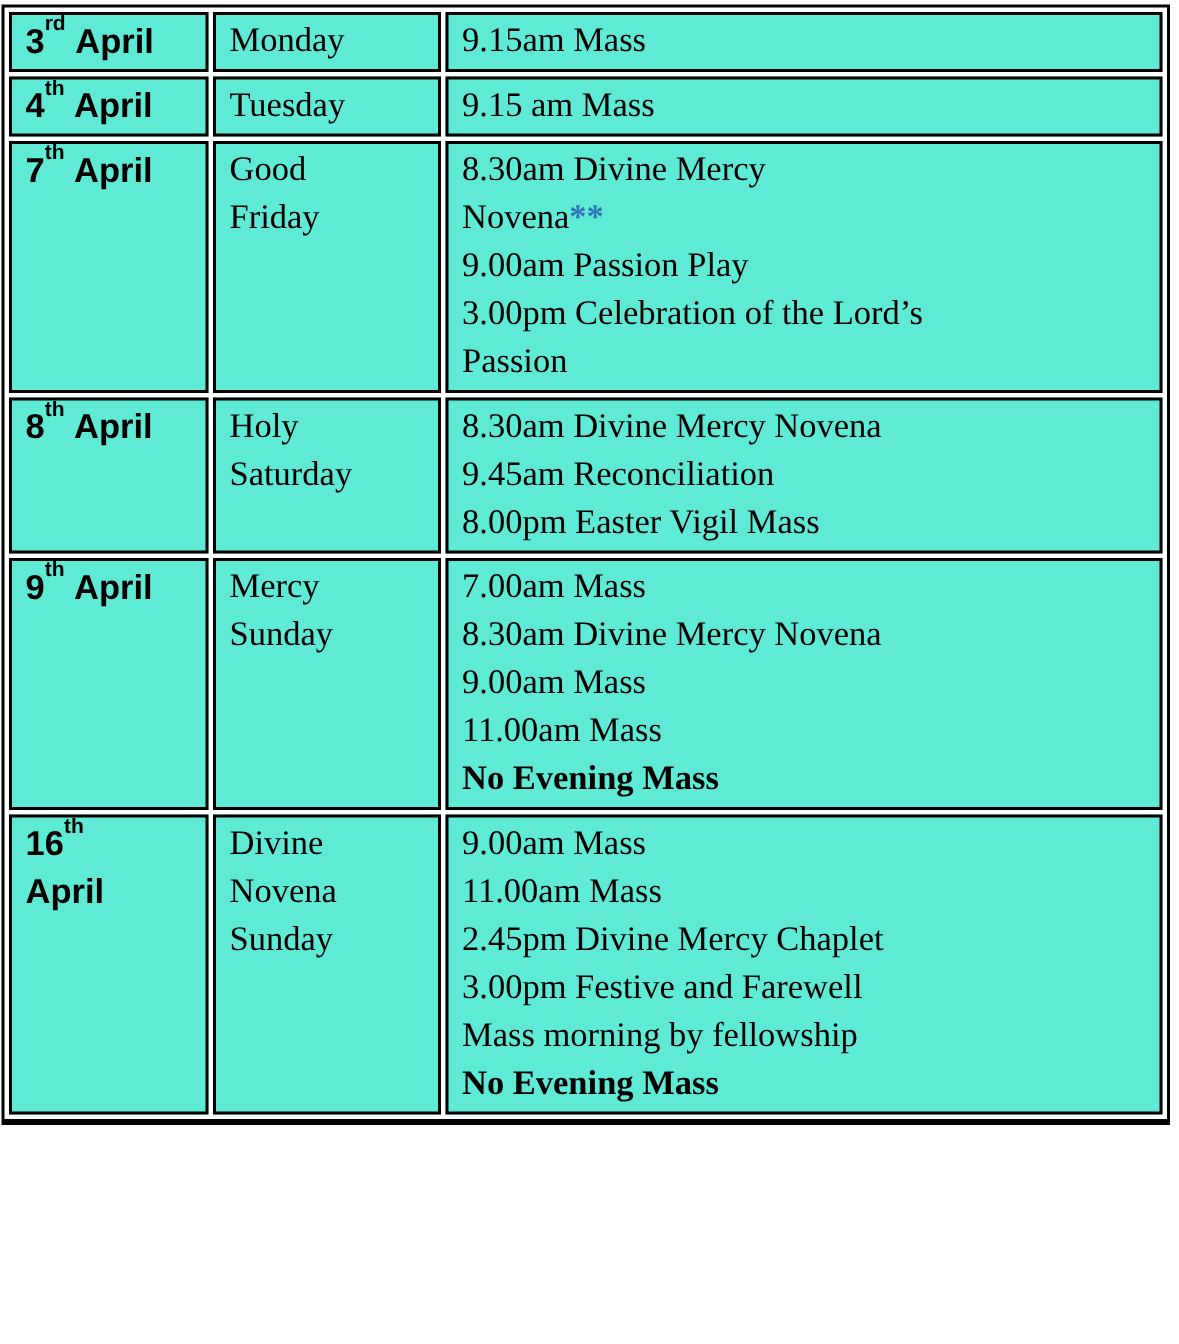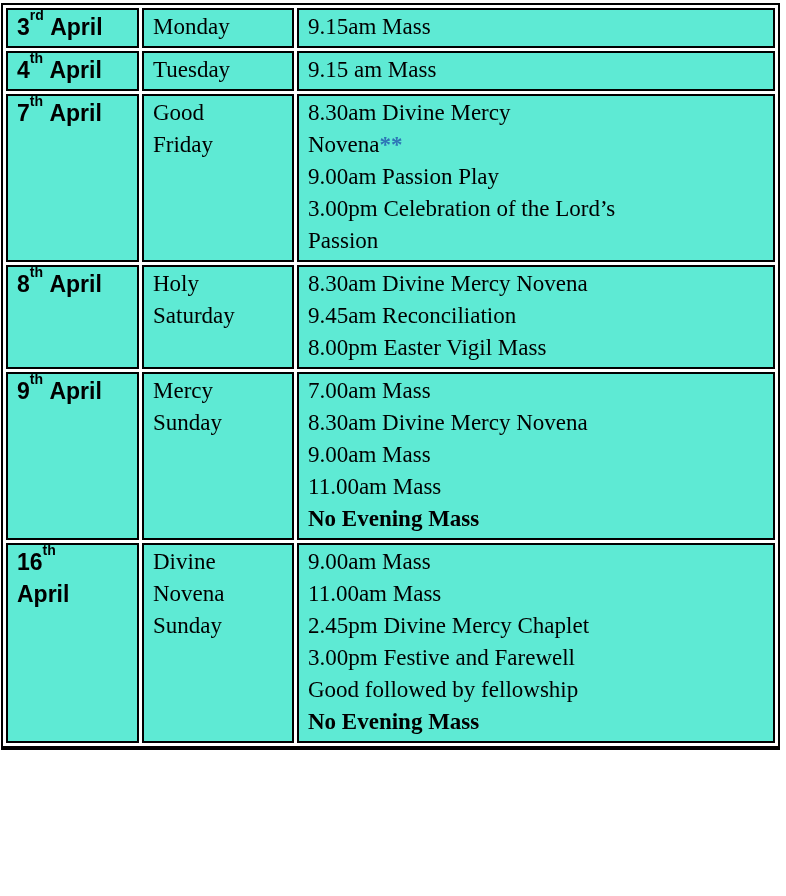--- a/index.html
+++ b/index.html
@@ -133,19 +133,19 @@
           <td>
             <div class="weekday-line">Divine</div>
             <div class="weekday-line">Novena</div>
             <div class="weekday-line">Sunday</div>
           </td>
           <td>
             <div class="event-line"><span>9.00am Mass</span></div>
             <div class="event-line"><span>11.00am Mass</span></div>
             <div class="event-line"><span>2.45pm Divine Mercy Chaplet</span></div>
             <div class="event-line"><span>3.00pm Festive and Farewell</span></div>
-            <div class="event-line"><span>Good followed by fellowship</span></div>
+            <div class="event-line"><span>Mass morning by fellowship</span></div>
             <div class="event-line"><span class="bold-line">No Evening Mass</span></div>
           </td>
         </tr>
       </tbody>
   </table>
 </div>
 
 </body></html>

